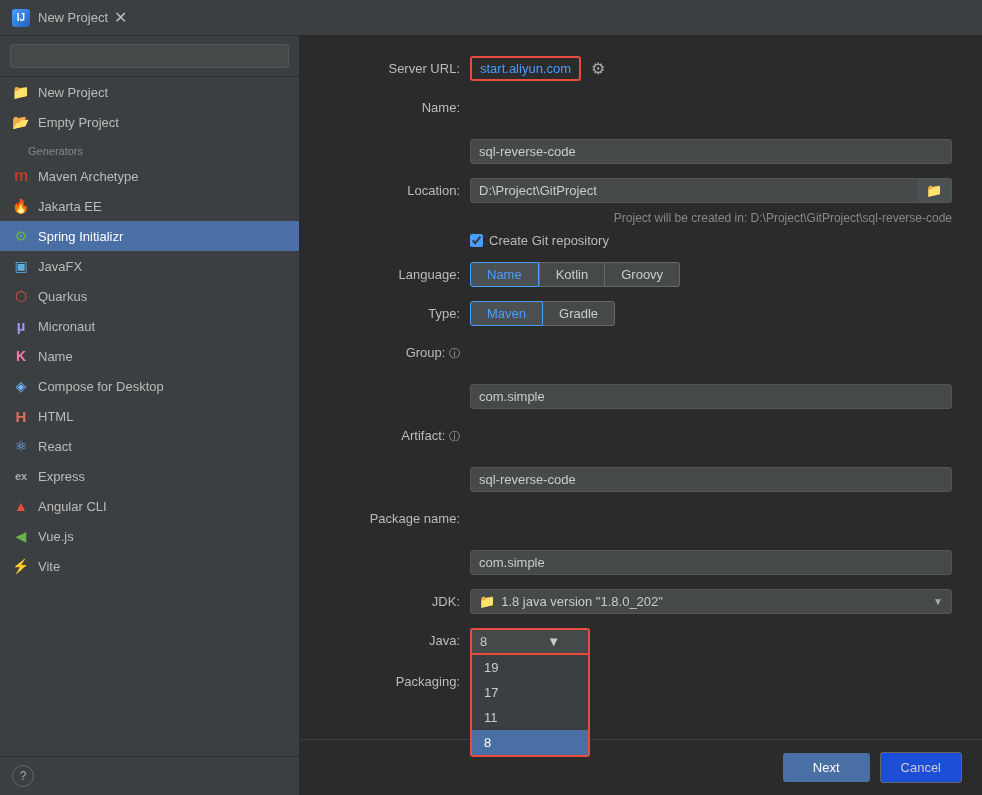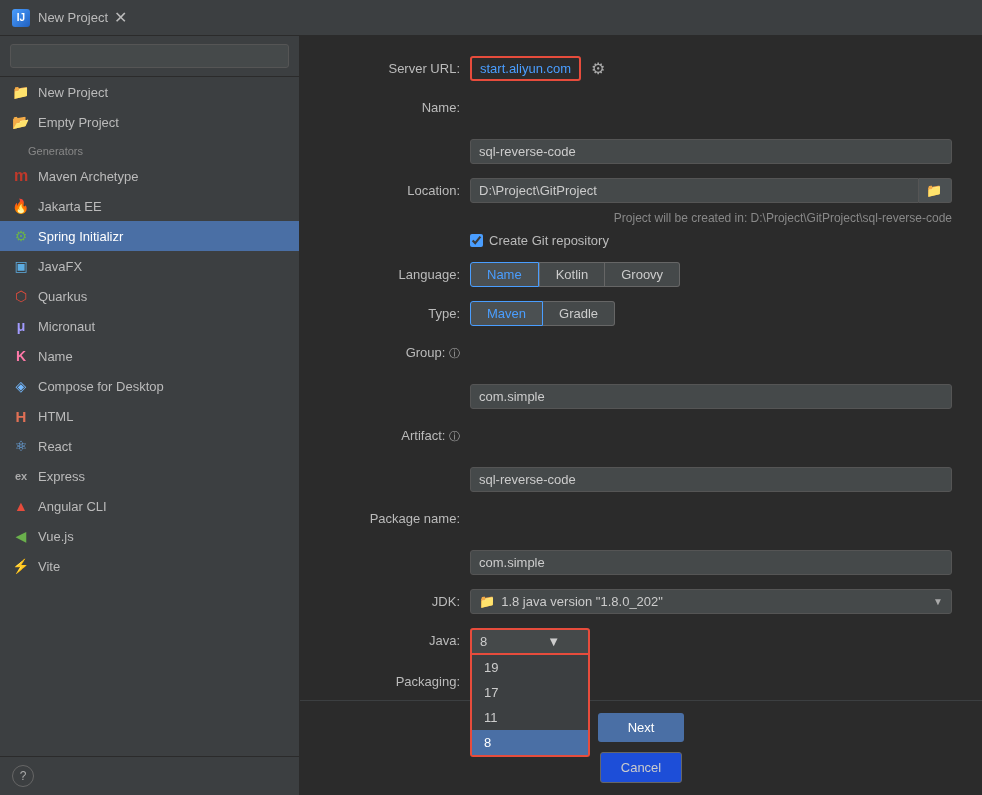--- a/index.html
+++ b/index.html
@@ -292,21 +292,20 @@
       bottom: 0;
       left: 0;
       right: 0;
       display: flex;
       justify-content: flex-end;
       align-items: center;
       gap: 10px;
       padding: 12px 20px;
       background: #2b2b2b;
       border-top: 1px solid #3c3f41;
-      flex-direction: column;
     }
     .btn-next {
       background: #4a6fa5;
       border: none;
       border-radius: 3px;
       color: white;
       padding: 7px 30px;
       font-size: 13px;
       cursor: pointer;
     }

